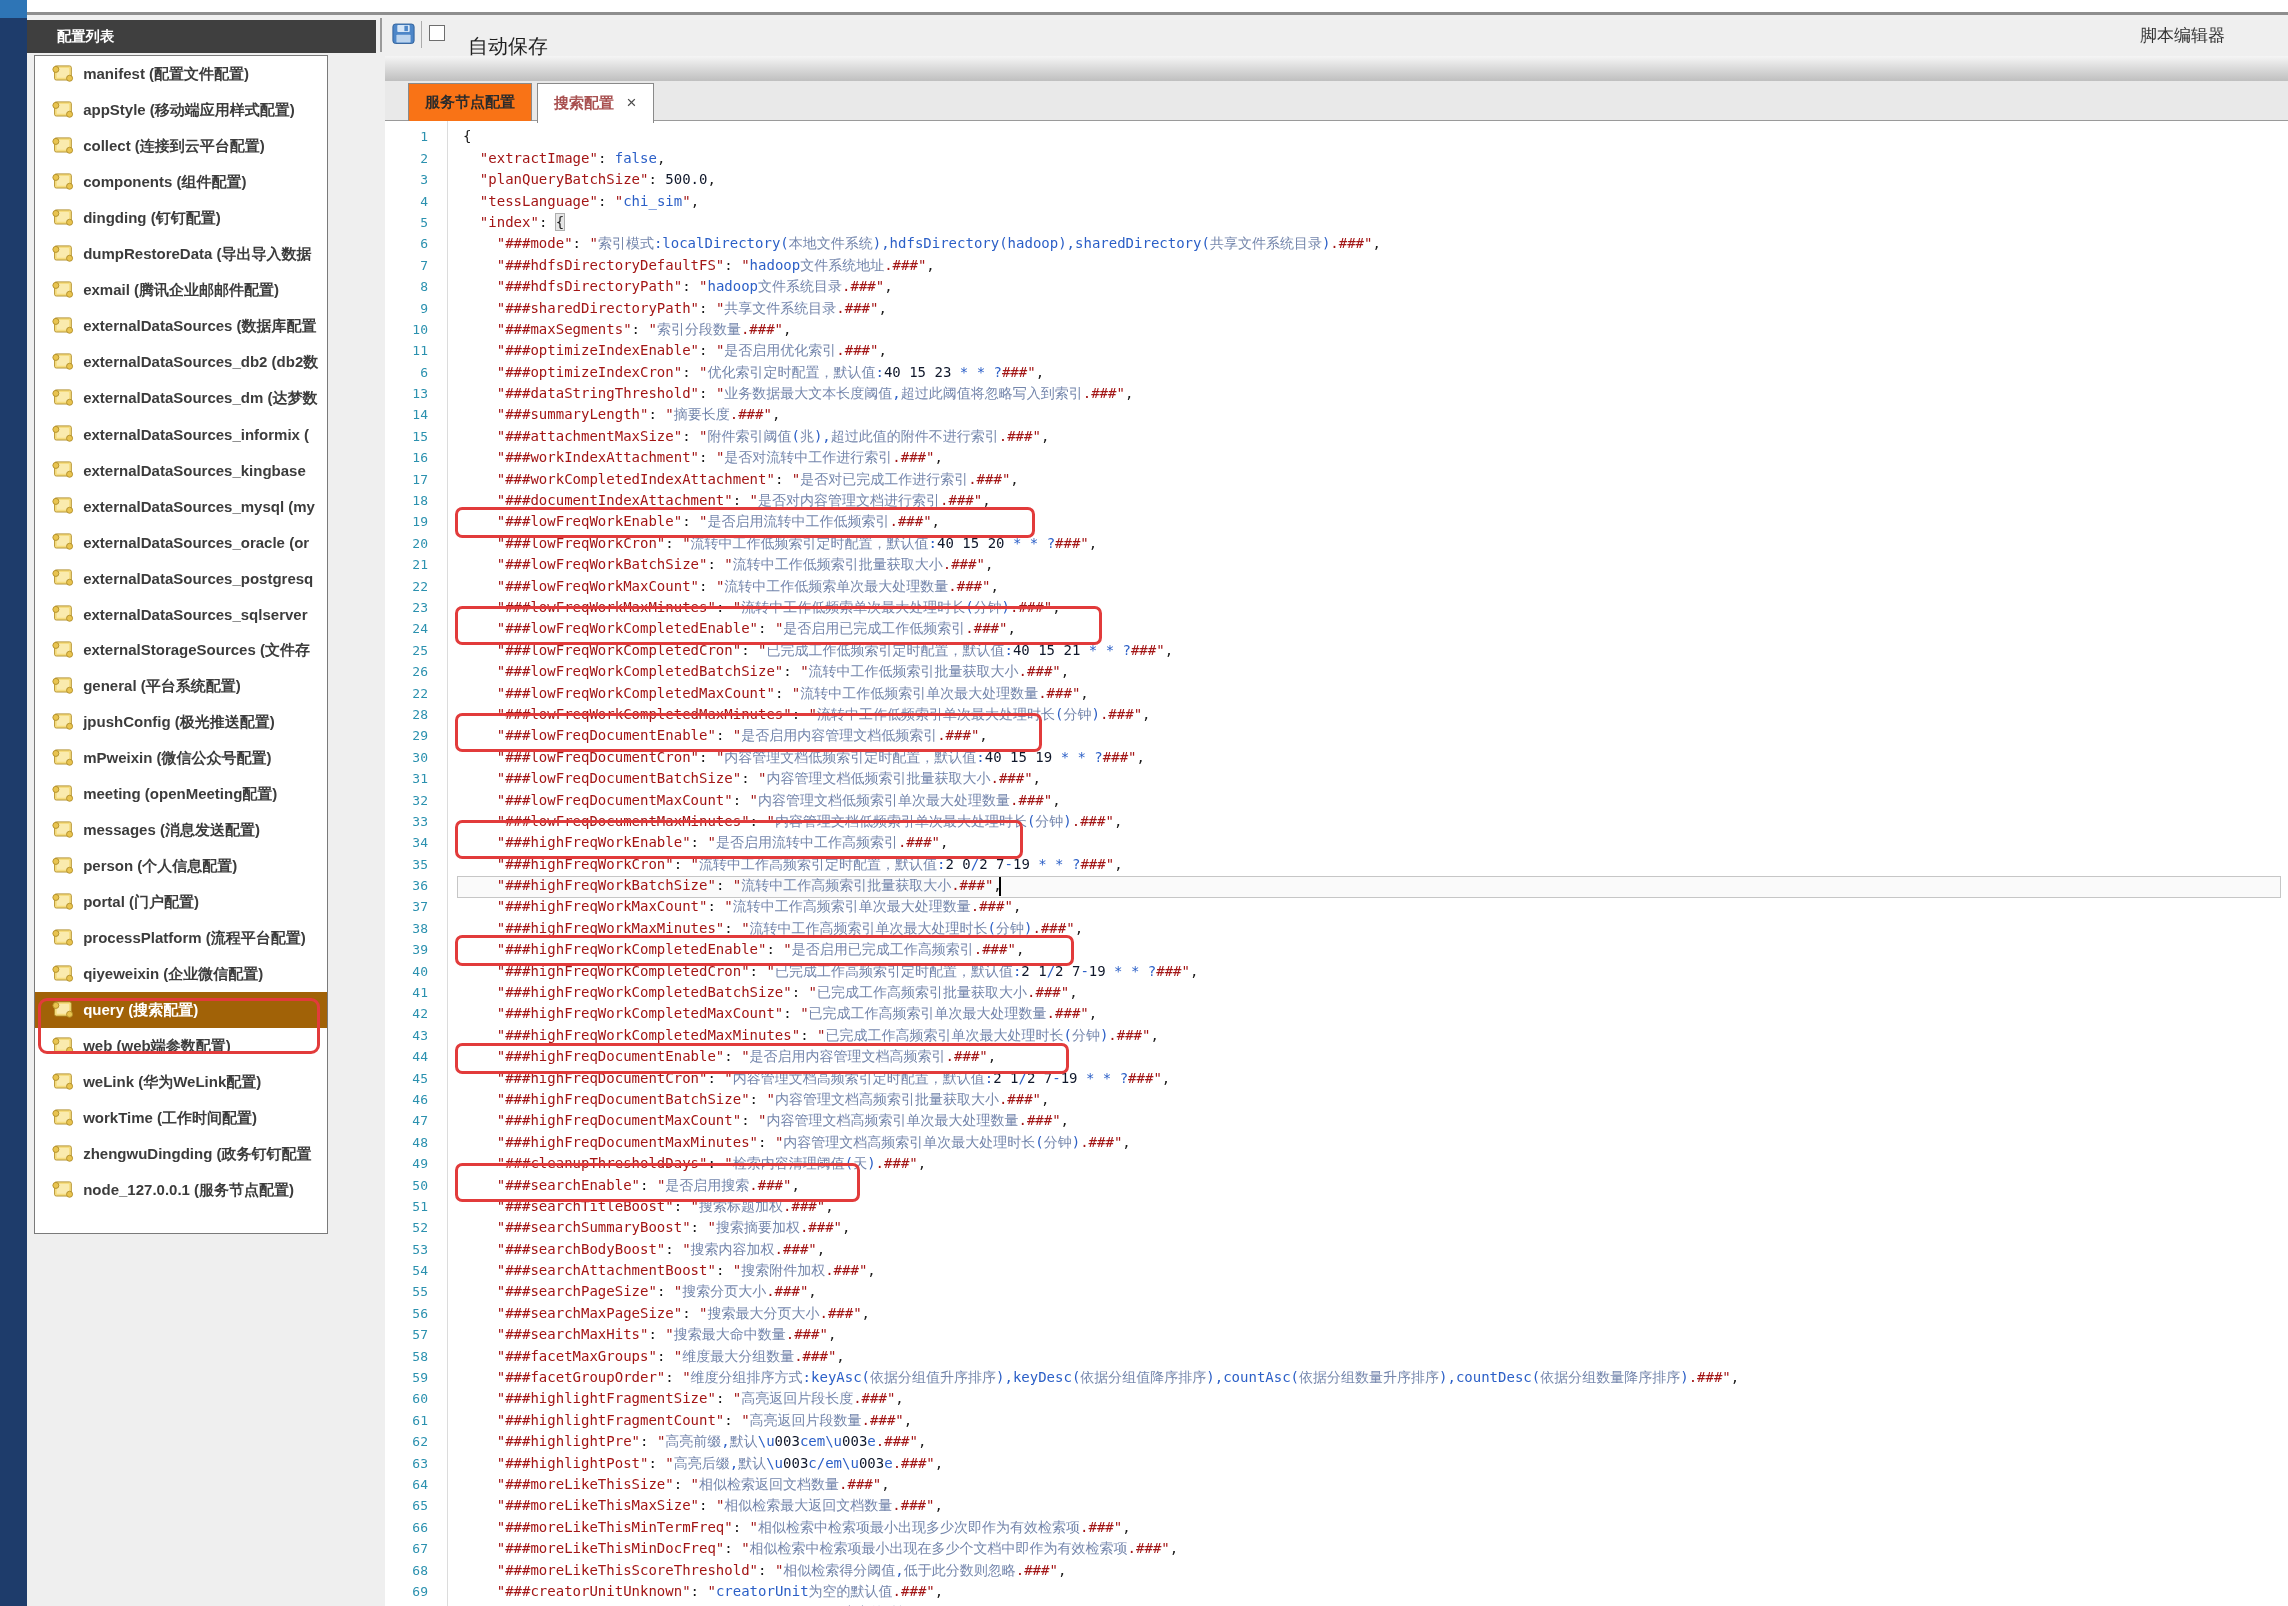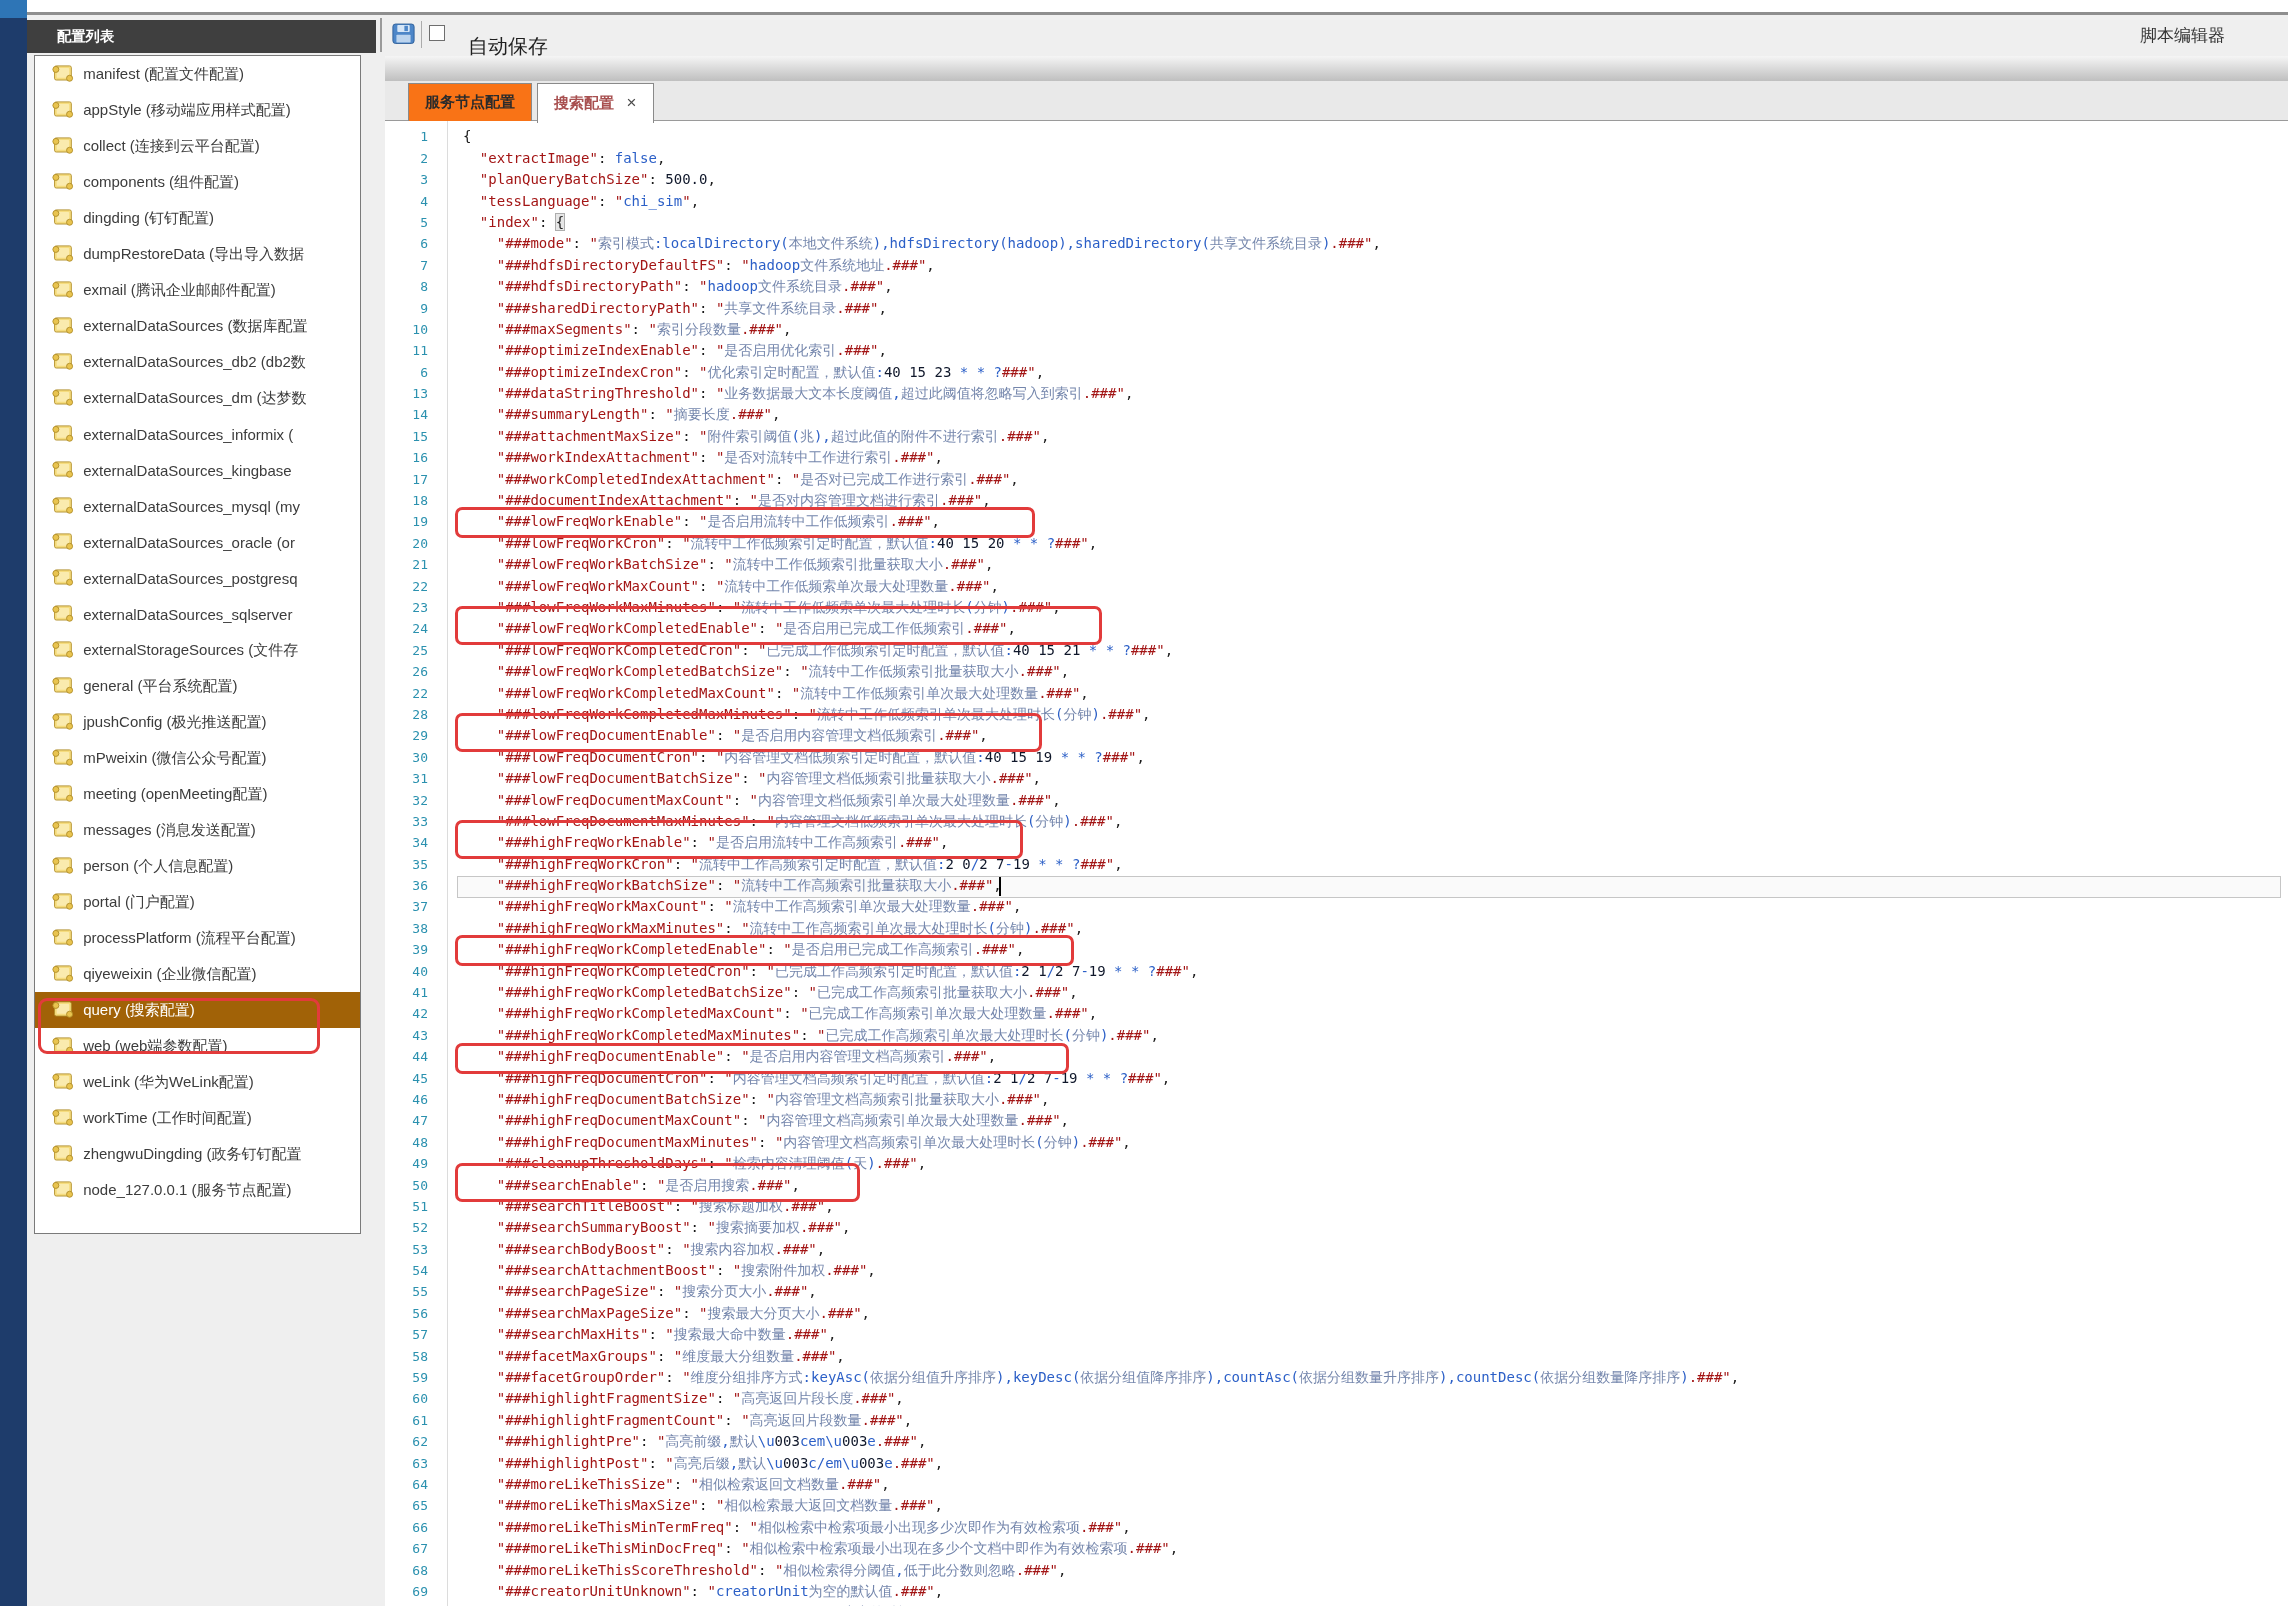--- a/index.html
+++ b/index.html
@@ -12,22 +12,22 @@
   #rail-accent { position:absolute; left:0; top:0; width:27px; height:18px; background:#2E75B6; }
 
   
   #titlestrip { position:absolute; left:27px; top:0; width:2261px; height:11.6px; background:#FFFFFF; }
   #titleline  { position:absolute; left:27px; top:11.6px; width:2261px; height:3.6px; background:#8E8E8E; }
 
   
   #sidebar { position:absolute; left:27px; top:15px; width:349px; height:1591px; background:#EFEFEF; }
   #sidebar-header { position:absolute; left:0; top:4.5px; width:349px; height:33px; background:#3F3F3F;
                     color:#FFFFFF; font-size:14.3px; font-weight:bold; line-height:33px; padding-left:30px; }
-  #sidebar-list { position:absolute; left:7.2px; top:40px; width:327px; height:1179px; background:#FFFFFF;
-                  border:0.9px solid #7A7A7A; overflow:hidden; }
+  #sidebar-list { position:absolute; left:7.2px; top:40px; width:294px; height:1179px; background:#FFFFFF;
+                  border:0.9px solid #7A7A7A; overflow:hidden;font-weight:bold; }
   .sbitem { position:relative; height:36px; display:flex; align-items:center; padding-left:16px;
             font-size:15px; color:#3C3C3C; white-space:nowrap; overflow:hidden; }
   .sbitem.sel { background:#a16207; color:#FFFFFF; }
   .sbitem .ic { flex:0 0 23px; height:19.7px; margin-right:9px; }
   #sidebar-redbox { position:absolute; left:10.7px; top:983px; width:282px; height:56px;
                     border:3.6px solid #E23B3B; border-radius:9px; pointer-events:none; z-index:5; }
 
   
   #toolbar { position:absolute; left:385px; top:15px; width:1903px; height:40px; background:#EFEFEF; }
   #toolbar-edge { position:absolute; left:380px; top:18px; width:1.8px; height:34px; background:#9A9A9A; }

